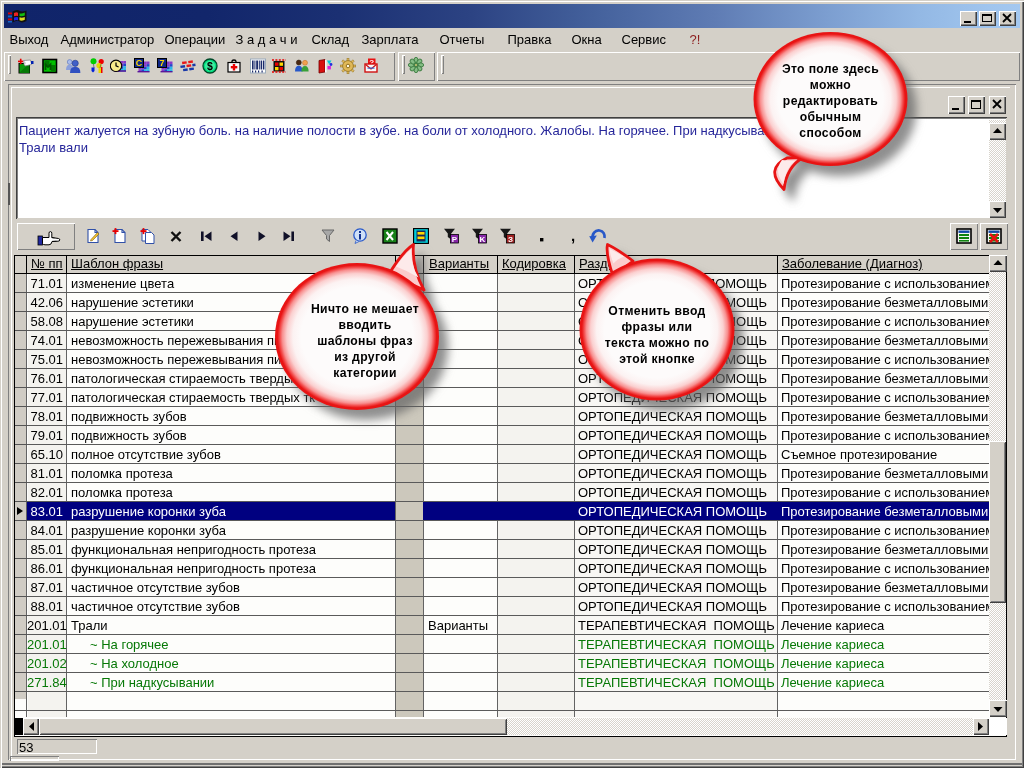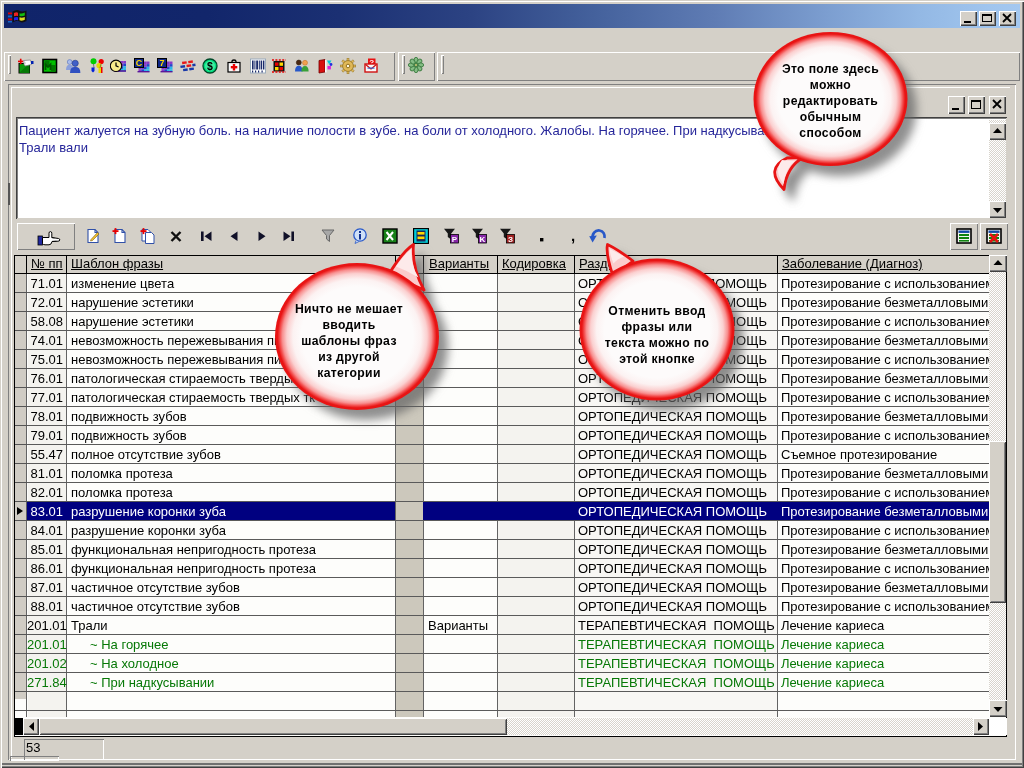--- a/index.html
+++ b/index.html
@@ -79,20 +79,33 @@
   <div class="tbtn" style="left:956px"><svg width="17" height="15">
           <rect x="4" y="10" width="7" height="2" fill="#000"></rect>
         </svg></div>
   <div class="tbtn" style="left:975px"><svg width="17" height="15">
           <rect x="3.5" y="3.5" width="9" height="7" fill="none" stroke="#000" stroke-width="1"></rect>
           <rect x="3" y="3" width="10" height="2" fill="#000"></rect>
         </svg></div>
   <div class="tbtn" style="left:995px"><svg width="17" height="15">
           <path d="M4 3 L12 11 M12 3 L4 11" stroke="#000" stroke-width="1.8"></path>
         </svg></div>
+</div>
+<div class="abs" id="menu">
+  <span style="left:5.5px">Выход</span>
+      <span style="left:56.5px">Администратор</span>
+      <span style="left:160.5px">Операции</span>
+      <span style="left:231.5px">З а д а ч и</span>
+      <span style="left:307.5px">Склад</span>
+      <span style="left:357.5px">Зарплата</span>
+      <span style="left:435.5px">Отчеты</span>
+      <span style="left:503.5px">Правка</span>
+      <span style="left:567.5px">Окна</span>
+      <span style="left:617.5px">Сервис</span>
+      <span style="left:685.5px;color:#8c1c1c">?!</span>
 </div>
 <div class="abs" id="tb1">
   <div class="band" style="left:0px;width:391px"></div>
   <div class="band" style="left:394px;width:37px"></div>
   <div class="band" style="left:433px;width:583px"></div>
   <div class="grip" style="left:4px"></div>
   <div class="grip" style="left:398px"></div>
   <div class="grip" style="left:437px"></div>
   <div id="icons1">
         <svg class="ic" style="left:14px;top:8px" width="16" height="16" viewBox="0 0 16 16">
@@ -445,21 +458,21 @@
         <div class="vline" style="left:482px"></div>
         <div class="vline" style="left:559px"></div>
         <div class="vline" style="left:762px"></div>
 <div class="row" style="top:18px">
           <b class="n">71.01</b>
           <b class="ph">изменение цвета</b>
           <b class="rz">ОРТОПЕДИЧЕСКАЯ ПОМОЩЬ</b>
           <b class="zb">Протезирование с использованием мет</b>
         </div>
 <div class="row" style="top:37px">
-          <b class="n">72.01</b>
+          <b class="n">42.06</b>
           <b class="ph">нарушение эстетики</b>
           <b class="rz">ОРТОПЕДИЧЕСКАЯ ПОМОЩЬ</b>
           <b class="zb">Протезирование безметалловыми кон</b>
         </div>
 <div class="row" style="top:56px">
           <b class="n">58.08</b>
           <b class="ph">нарушение эстетики</b>
           <b class="rz">ОРТОПЕДИЧЕСКАЯ ПОМОЩЬ</b>
           <b class="zb">Протезирование с использованием мет</b>
         </div>
@@ -493,21 +506,21 @@
           <b class="rz">ОРТОПЕДИЧЕСКАЯ ПОМОЩЬ</b>
           <b class="zb">Протезирование безметалловыми кон</b>
         </div>
 <div class="row" style="top:170px">
           <b class="n">79.01</b>
           <b class="ph">подвижность зубов</b>
           <b class="rz">ОРТОПЕДИЧЕСКАЯ ПОМОЩЬ</b>
           <b class="zb">Протезирование с использованием мет</b>
         </div>
 <div class="row" style="top:189px">
-          <b class="n">55.47</b>
+          <b class="n">65.10</b>
           <b class="ph">полное отсутствие зубов</b>
           <b class="rz">ОРТОПЕДИЧЕСКАЯ ПОМОЩЬ</b>
           <b class="zb">Съемное протезирование</b>
         </div>
 <div class="row" style="top:208px">
           <b class="n">81.01</b>
           <b class="ph">поломка протеза</b>
           <b class="rz">ОРТОПЕДИЧЕСКАЯ ПОМОЩЬ</b>
           <b class="zb">Протезирование безметалловыми кон</b>
         </div>
@@ -684,38 +697,38 @@
             <stop offset="0.91" stop-color="#f89090"></stop>
             <stop offset="0.945" stop-color="#f24444"></stop>
             <stop offset="0.97" stop-color="#e81414"></stop>
             <stop offset="1" stop-color="#e81414"></stop>
           </radialGradient>
         </defs>
         <path d="M 389 274 Q 403 251 413.5 244.5 Q 411.5 267 424 290 Z" fill="#fbcccc" stroke="#e81414" stroke-width="2.8" stroke-linejoin="round"></path>
         <path d="M 396 266.5 Q 405.5 253 411.5 249 Q 410.5 265 418.5 277.5 Q 407 270.5 396 266.5 Z" fill="#fdeaea"></path>
         <ellipse cx="357" cy="336.5" rx="82" ry="73.5" fill="url(#bg2)"></ellipse>
       </svg>
-<div class="abs btxt" style="left:282px;top:300.5px;width:134px;line-height:16.2px">Ничто не мешает<br>вводить<br>шаблоны фраз<br>из другой<br>категории</div>
+<div class="abs btxt" style="left:298px;top:300.5px;width:134px;line-height:16.2px">Ничто не мешает<br>вводить<br>шаблоны фраз<br>из другой<br>категории</div>
       <svg class="abs bub" style="left:575px;top:238px" width="175" height="177" viewBox="575 238 175 177">
         <defs>
           <radialGradient id="bg3" cx="0.5" cy="0.5" r="0.5">
             <stop offset="0.68" stop-color="#fdfbfb"></stop>
             <stop offset="0.78" stop-color="#fcf2f2"></stop>
             <stop offset="0.855" stop-color="#fbd0d0"></stop>
             <stop offset="0.91" stop-color="#f89090"></stop>
             <stop offset="0.945" stop-color="#f24444"></stop>
             <stop offset="0.97" stop-color="#e81414"></stop>
             <stop offset="1" stop-color="#e81414"></stop>
           </radialGradient>
         </defs>
         <path d="M 613 276 Q 605.5 254 607.5 244.5 Q 618 249.5 633 261 Z" fill="#fbcccc" stroke="#e81414" stroke-width="2.8" stroke-linejoin="round"></path>
         <path d="M 613.5 263.5 Q 609.5 253.5 609.8 248.8 Q 616 252.3 624 256.5 Q 617 259 613.5 263.5 Z" fill="#fdeaea"></path>
         <ellipse cx="657" cy="329.5" rx="77.5" ry="71" fill="url(#bg3)"></ellipse>
       </svg>
 <div class="abs btxt" style="left:582px;top:303px;width:150px;line-height:16px">Отменить ввод<br>фразы или<br>текста можно по<br>этой кнопке</div>
     </div>
 
-<div class="abs sunkthin" style="left:24px;top:739px;width:80px;height:21px">
+<div class="abs sunkthin" style="left:17px;top:739px;width:80px;height:15px">
       <span style="position:absolute;left:2px;top:1px">53</span>
     </div>
 <div class="abs sunkthin" style="left:10px;top:756px;width:49px;height:5px"></div>
 <div class="abs" style="left:2px;top:763px;width:1020px;height:2px;background:#707070"></div>
 </div>
 
 </body></html>

